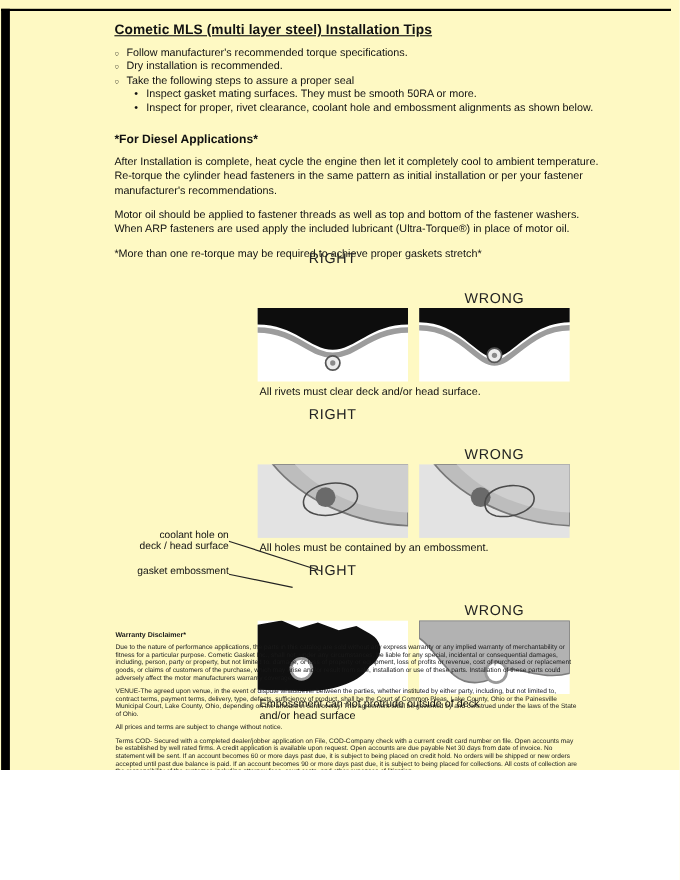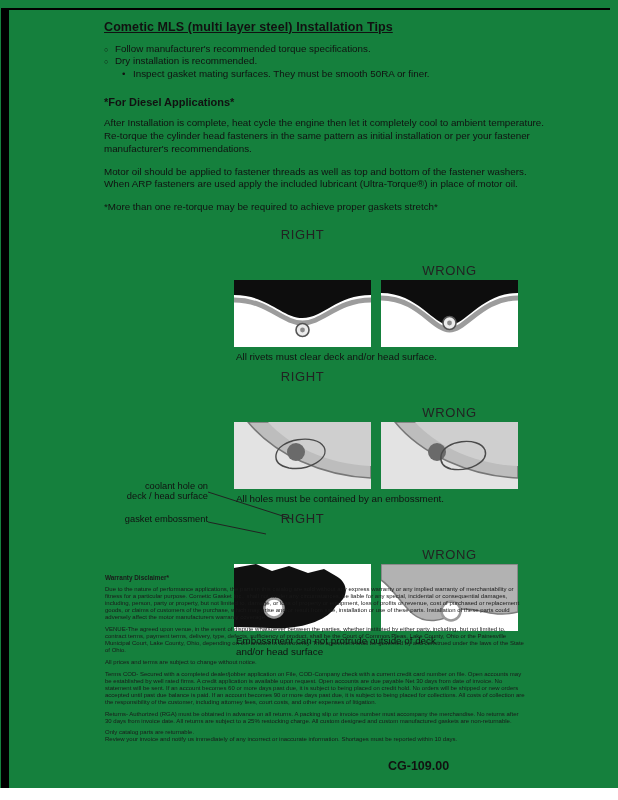--- a/index.html
+++ b/index.html
@@ -1,18 +1,18 @@
 <!DOCTYPE html>
 <html><head>
 <meta charset="utf-8">
 <style>
   * { margin:0; padding:0; box-sizing:border-box; }
   html,body { background:#ffffff; }
   .page {
-    position:relative; width:618px; height:788px; background:#15803d;
+    position:relative; width:618px; height:700px; background:#fef9c3;
     font-family:"Liberation Sans", sans-serif; color:#111; overflow:hidden;
   }
   
   .frame-left   { position:absolute; left:1px; top:8px; width:8px; height:784px; background:#000; }
   .frame-top    { position:absolute; left:1px; top:8px; width:609px; height:2px; background:#000; }
   .frame-bottom { position:absolute; left:1px; top:790px; width:609px; height:2px; background:#000; }
 
   
   .content { position:absolute; left:104px; top:20px; width:440px; }
   .title { font-size:12.5px; font-weight:bold; text-decoration:underline; margin-bottom:9px; letter-spacing:0.1px; }
@@ -62,21 +62,23 @@
   <div class="frame-left"></div>
   <div class="frame-top"></div>
   <div class="frame-bottom"></div>
 
   <div class="content">
     <div class="title">Cometic MLS (multi layer steel) Installation Tips</div>
 
     <ul class="tips">
       <li class="tip">Follow manufacturer's recommended torque specifications.</li>
       <li class="tip">Dry installation is recommended.</li>
-      <li class="tip sub">Inspect gasket mating surfaces.  They must be smooth 50RA or finer.</li>
+      <li class="tip">Take the following steps to assure a proper seal</li>
+      <li class="tip sub">Inspect gasket mating surfaces.  They must be smooth 50RA or more.</li>
+      <li class="tip sub">Inspect for proper, rivet clearance, coolant hole and embossment alignments as shown below.</li>
     </ul>
 
     <div class="diesel">
       <div class="diesel-heading">*For Diesel Applications*</div>
       <p class="para">After Installation is complete, heat cycle the engine then let it completely cool to ambient temperature. Re-torque the cylinder head fasteners in the same pattern as initial installation or per your fastener manufacturer's recommendations.</p>
       <p class="para">Motor oil should be applied to fastener threads as well as top and bottom of the fastener washers. When ARP fasteners are used apply the included lubricant (Ultra-Torque®) in place of motor oil.</p>
       <p class="note">*More than one re-torque may be required to achieve proper gaskets stretch*</p>
     </div>
   </div>
 

